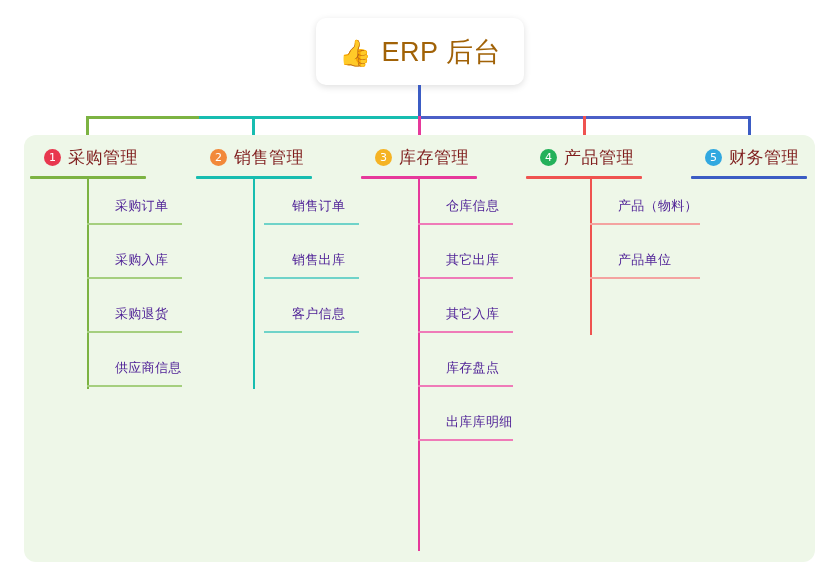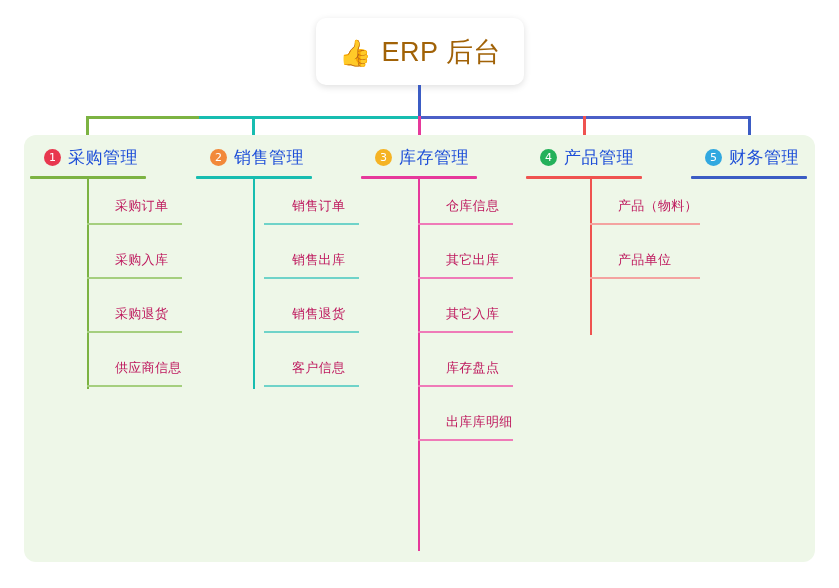--- a/index.html
+++ b/index.html
@@ -89,21 +89,21 @@
     border-radius: 50%;
     color: #ffffff;
     font-size: 11px;
     line-height: 17px;
     text-align: center;
     flex: 0 0 auto;
     font-family: "DejaVu Sans", sans-serif;
   }
   .col-title {
     font-size: 17px;
-    color: #1d4ed8;
+    color: #7f1d1d;
     letter-spacing: 0.5px;
   }
   .head-rule {
     height: 3px;
     margin-top: 7px;
     border-radius: 1px;
   }
 
   .items {
     position: relative;
@@ -118,21 +118,21 @@
   .item {
     position: relative;
     height: 54px;
     box-sizing: border-box;
   }
   .item-label {
     position: absolute;
     left: 28px;
     top: 18px;
     font-size: 13px;
-    color: #be185d;
+    color: #4c1d95;
     white-space: nowrap;
     letter-spacing: 0.3px;
   }
   .item-rule {
     position: absolute;
     left: 0px;
     top: 44px;
     height: 1.6px;
   }
 </style>
@@ -197,24 +197,20 @@
           <div class="spine" style="background: rgb(23, 189, 176); height: 210px;"></div>
           <div class="item">
             <div class="item-label">销售订单</div>
             <div class="item-rule" style="background: rgb(111, 211, 201); width: 95px;"></div>
           </div>
           <div class="item">
             <div class="item-label">销售出库</div>
             <div class="item-rule" style="background: rgb(111, 211, 201); width: 95px;"></div>
           </div>
           <div class="item">
-            <div class="item-label">销售退货</div>
-            <div class="item-rule" style="background: rgb(111, 211, 201); width: 95px;"></div>
-          </div>
-          <div class="item">
             <div class="item-label">客户信息</div>
             <div class="item-rule" style="background: rgb(111, 211, 201); width: 95px;"></div>
           </div>
         </div>
       </div>
       <div class="column" style="left: 355px; width: 150px;">
         <div class="col-head">
           <span class="badge" style="background: rgb(245, 179, 36);">3</span>
           <span class="col-title">库存管理</span>
         </div>

